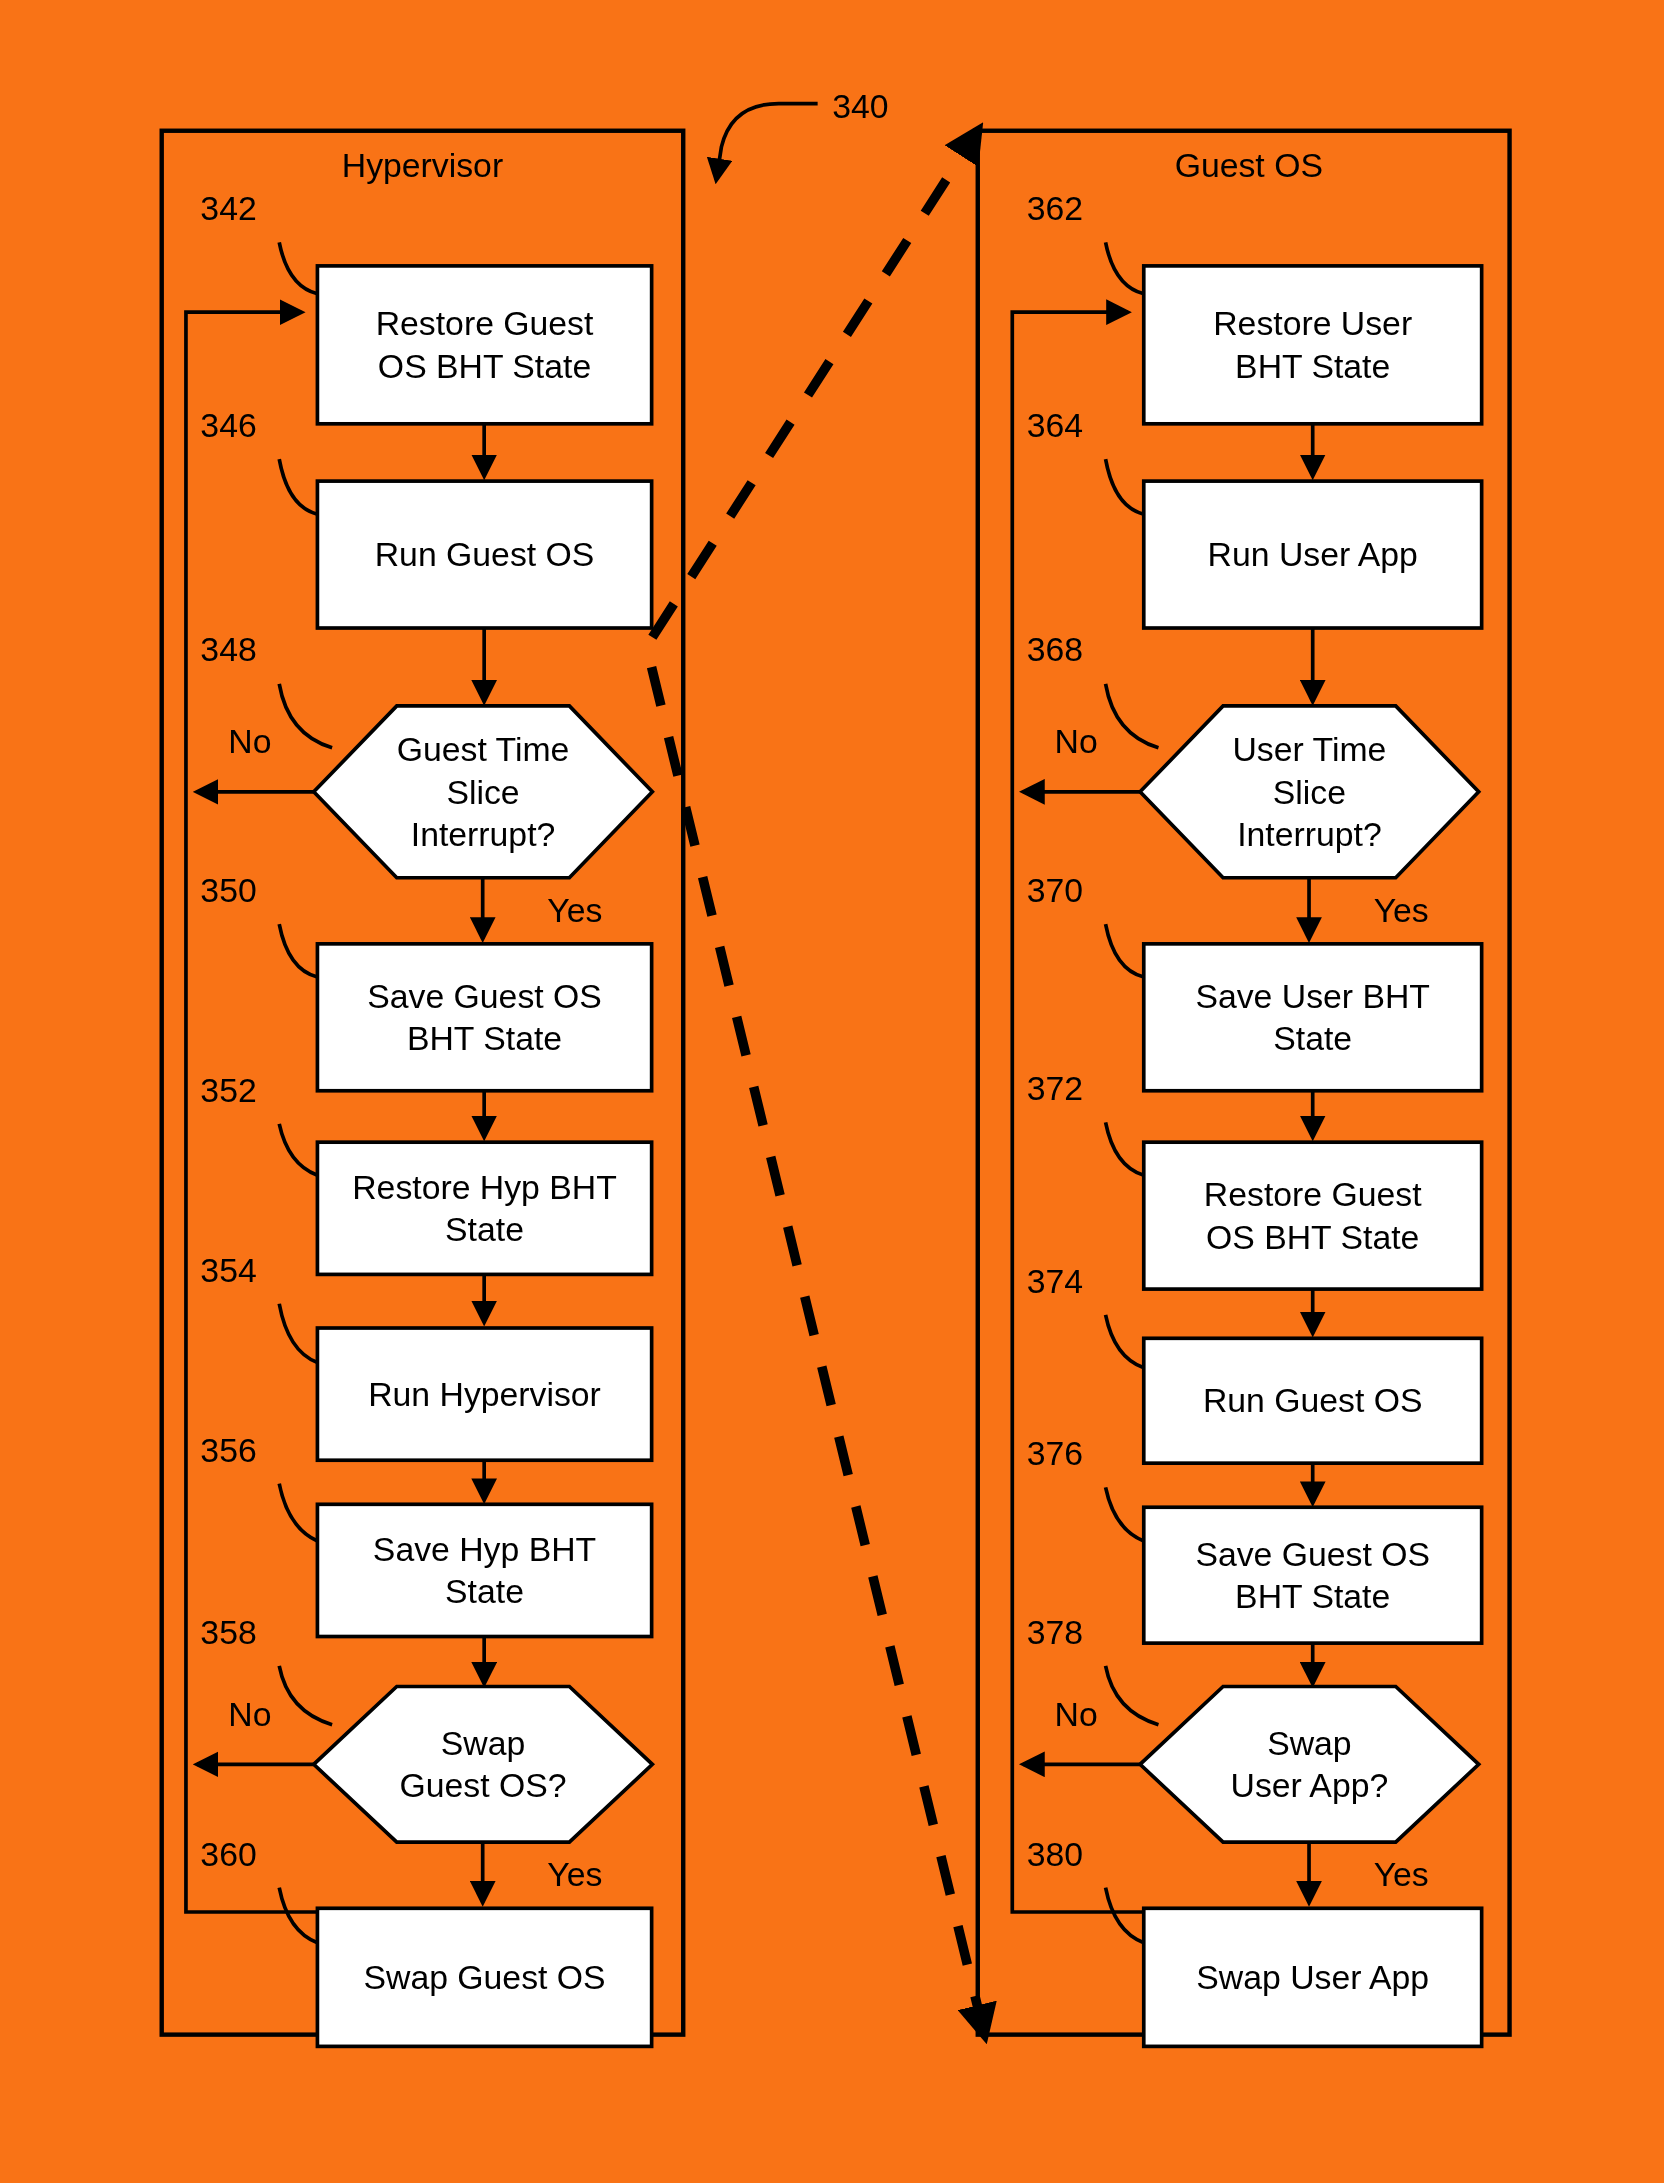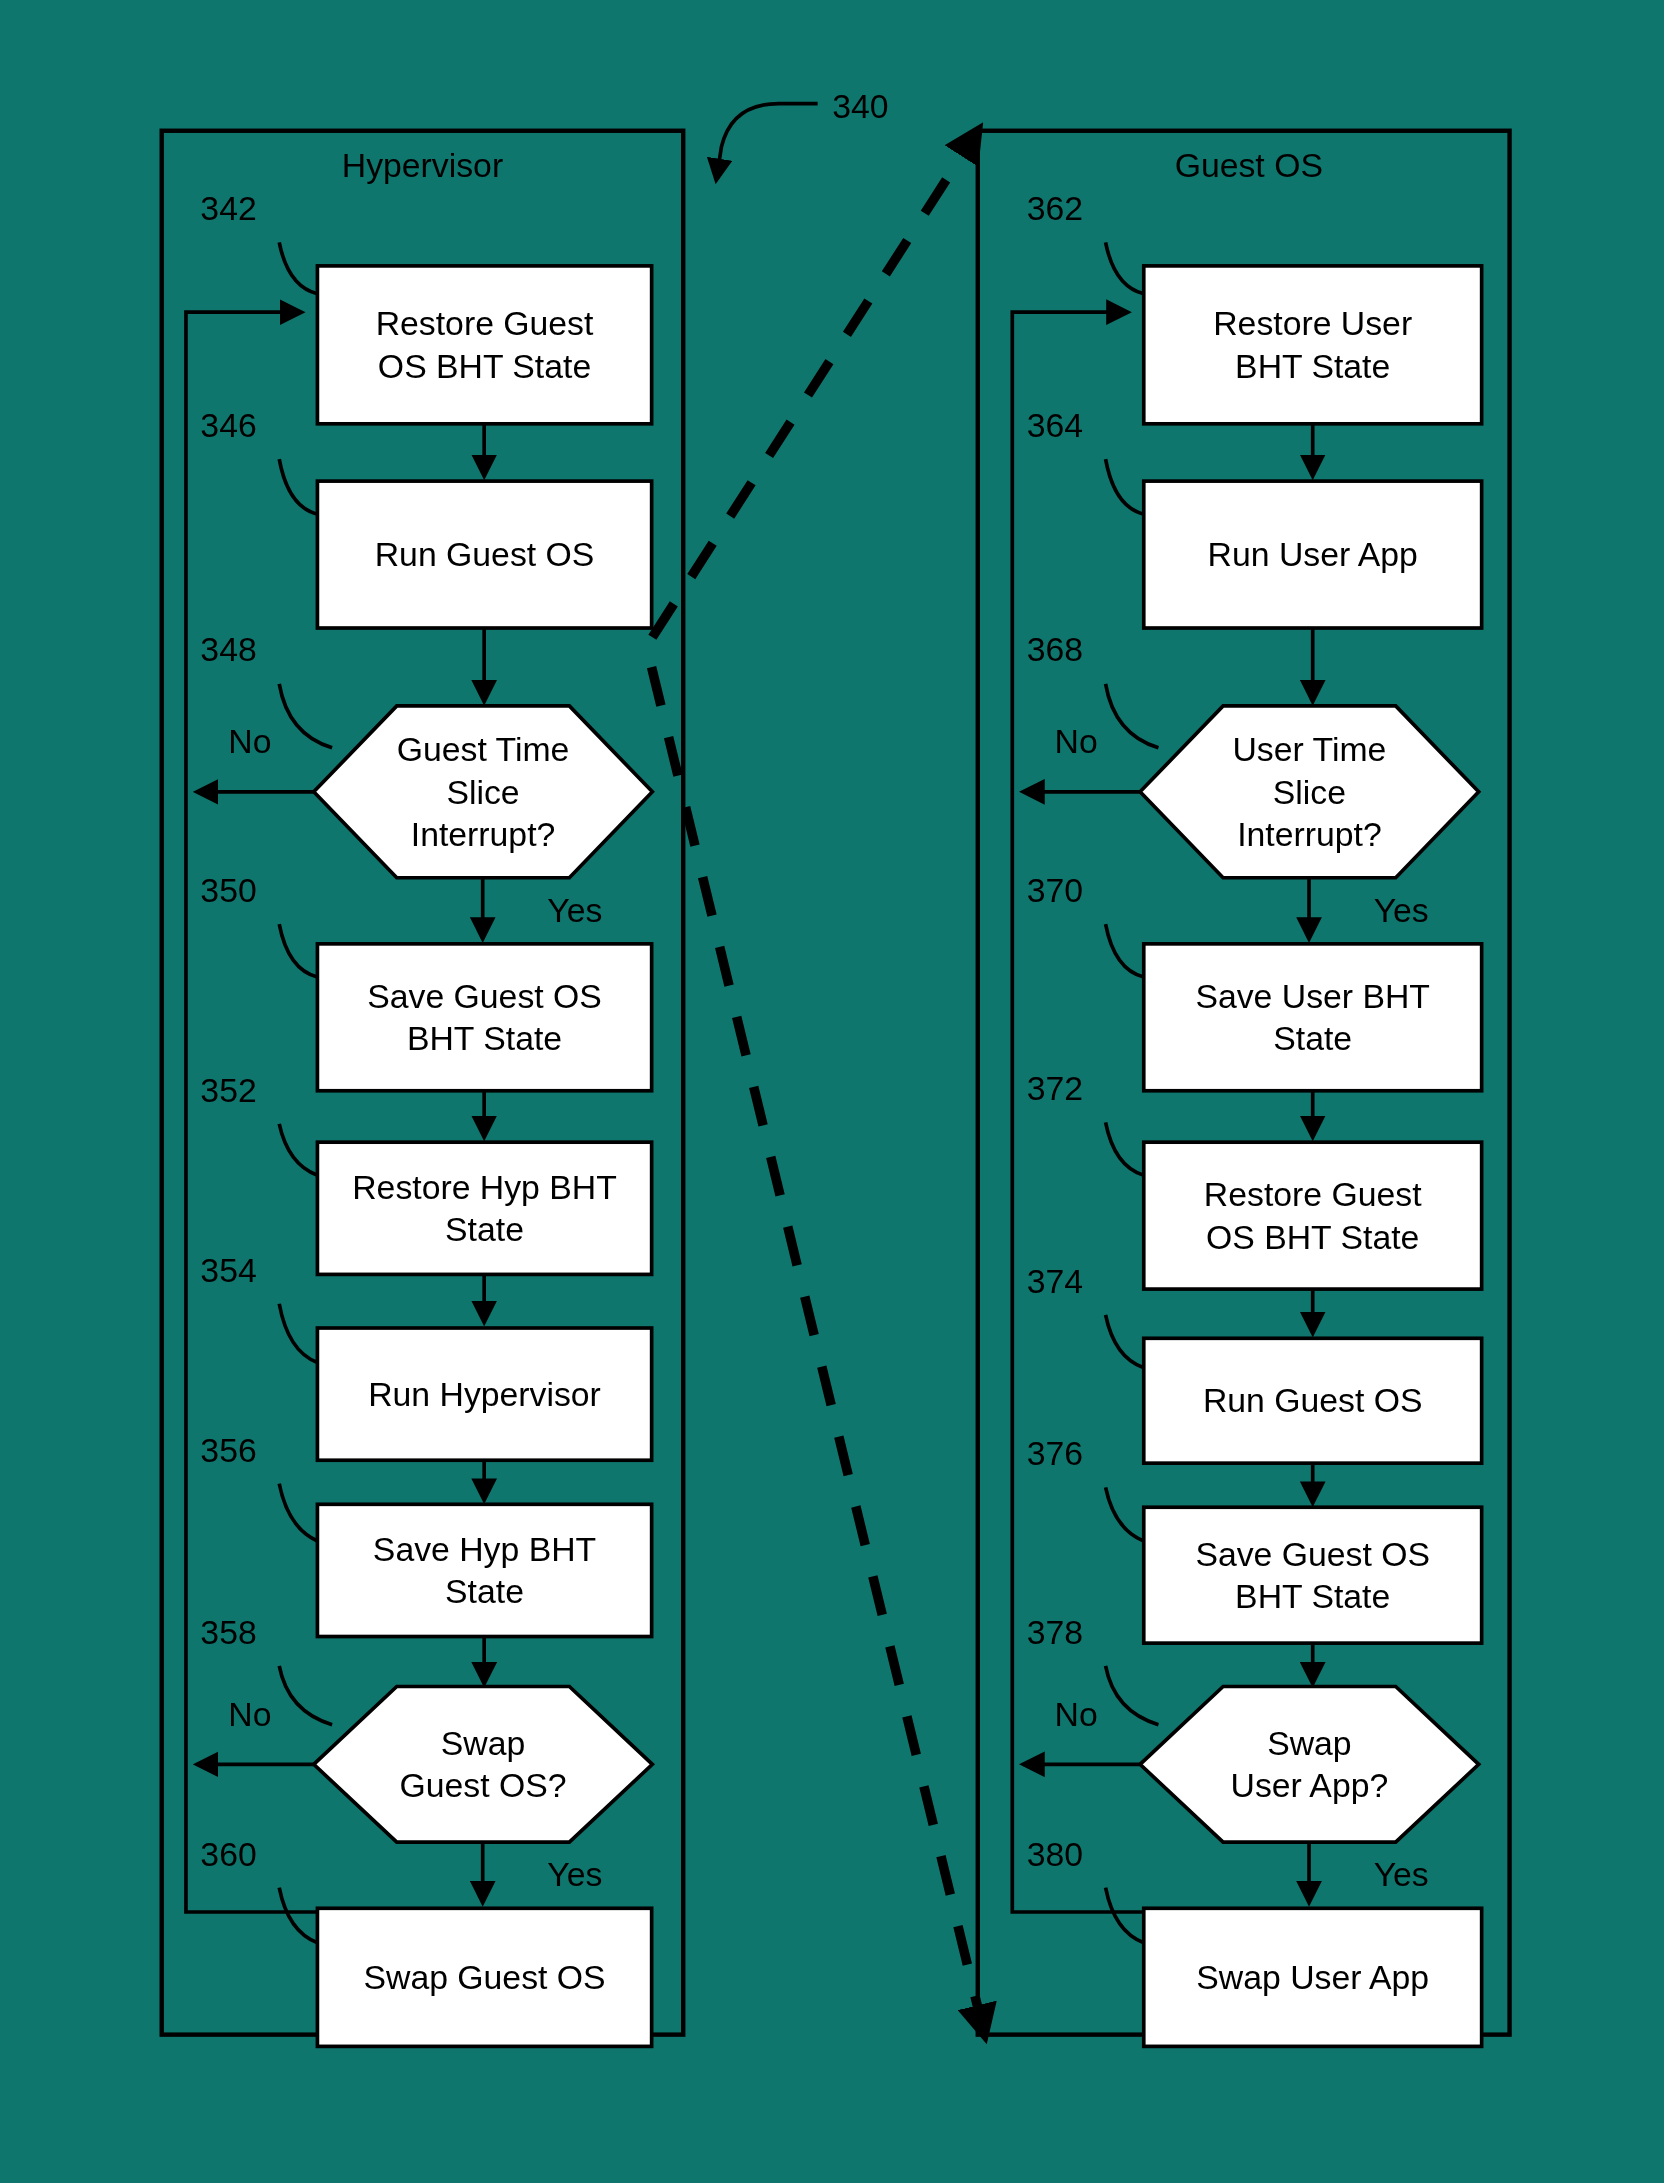--- a/index.html
+++ b/index.html
@@ -7,21 +7,21 @@
     padding: 0;
     background: #ffffff;
   }
   body {
     font-family: "Liberation Sans", sans-serif;
   }
   #figure-root {
     position: relative;
     width: 1664px;
     height: 2183px;
-    background: #0f766e;
+    background: #f97316;
     overflow: hidden;
   }
   svg#flow {
     display: block;
     width: 1672px;
     height: 2183px;
   }
   .node-text, .ref-num, .edge-label, .panel-title {
     font-family: "Liberation Sans", sans-serif;
     fill: #000000;

